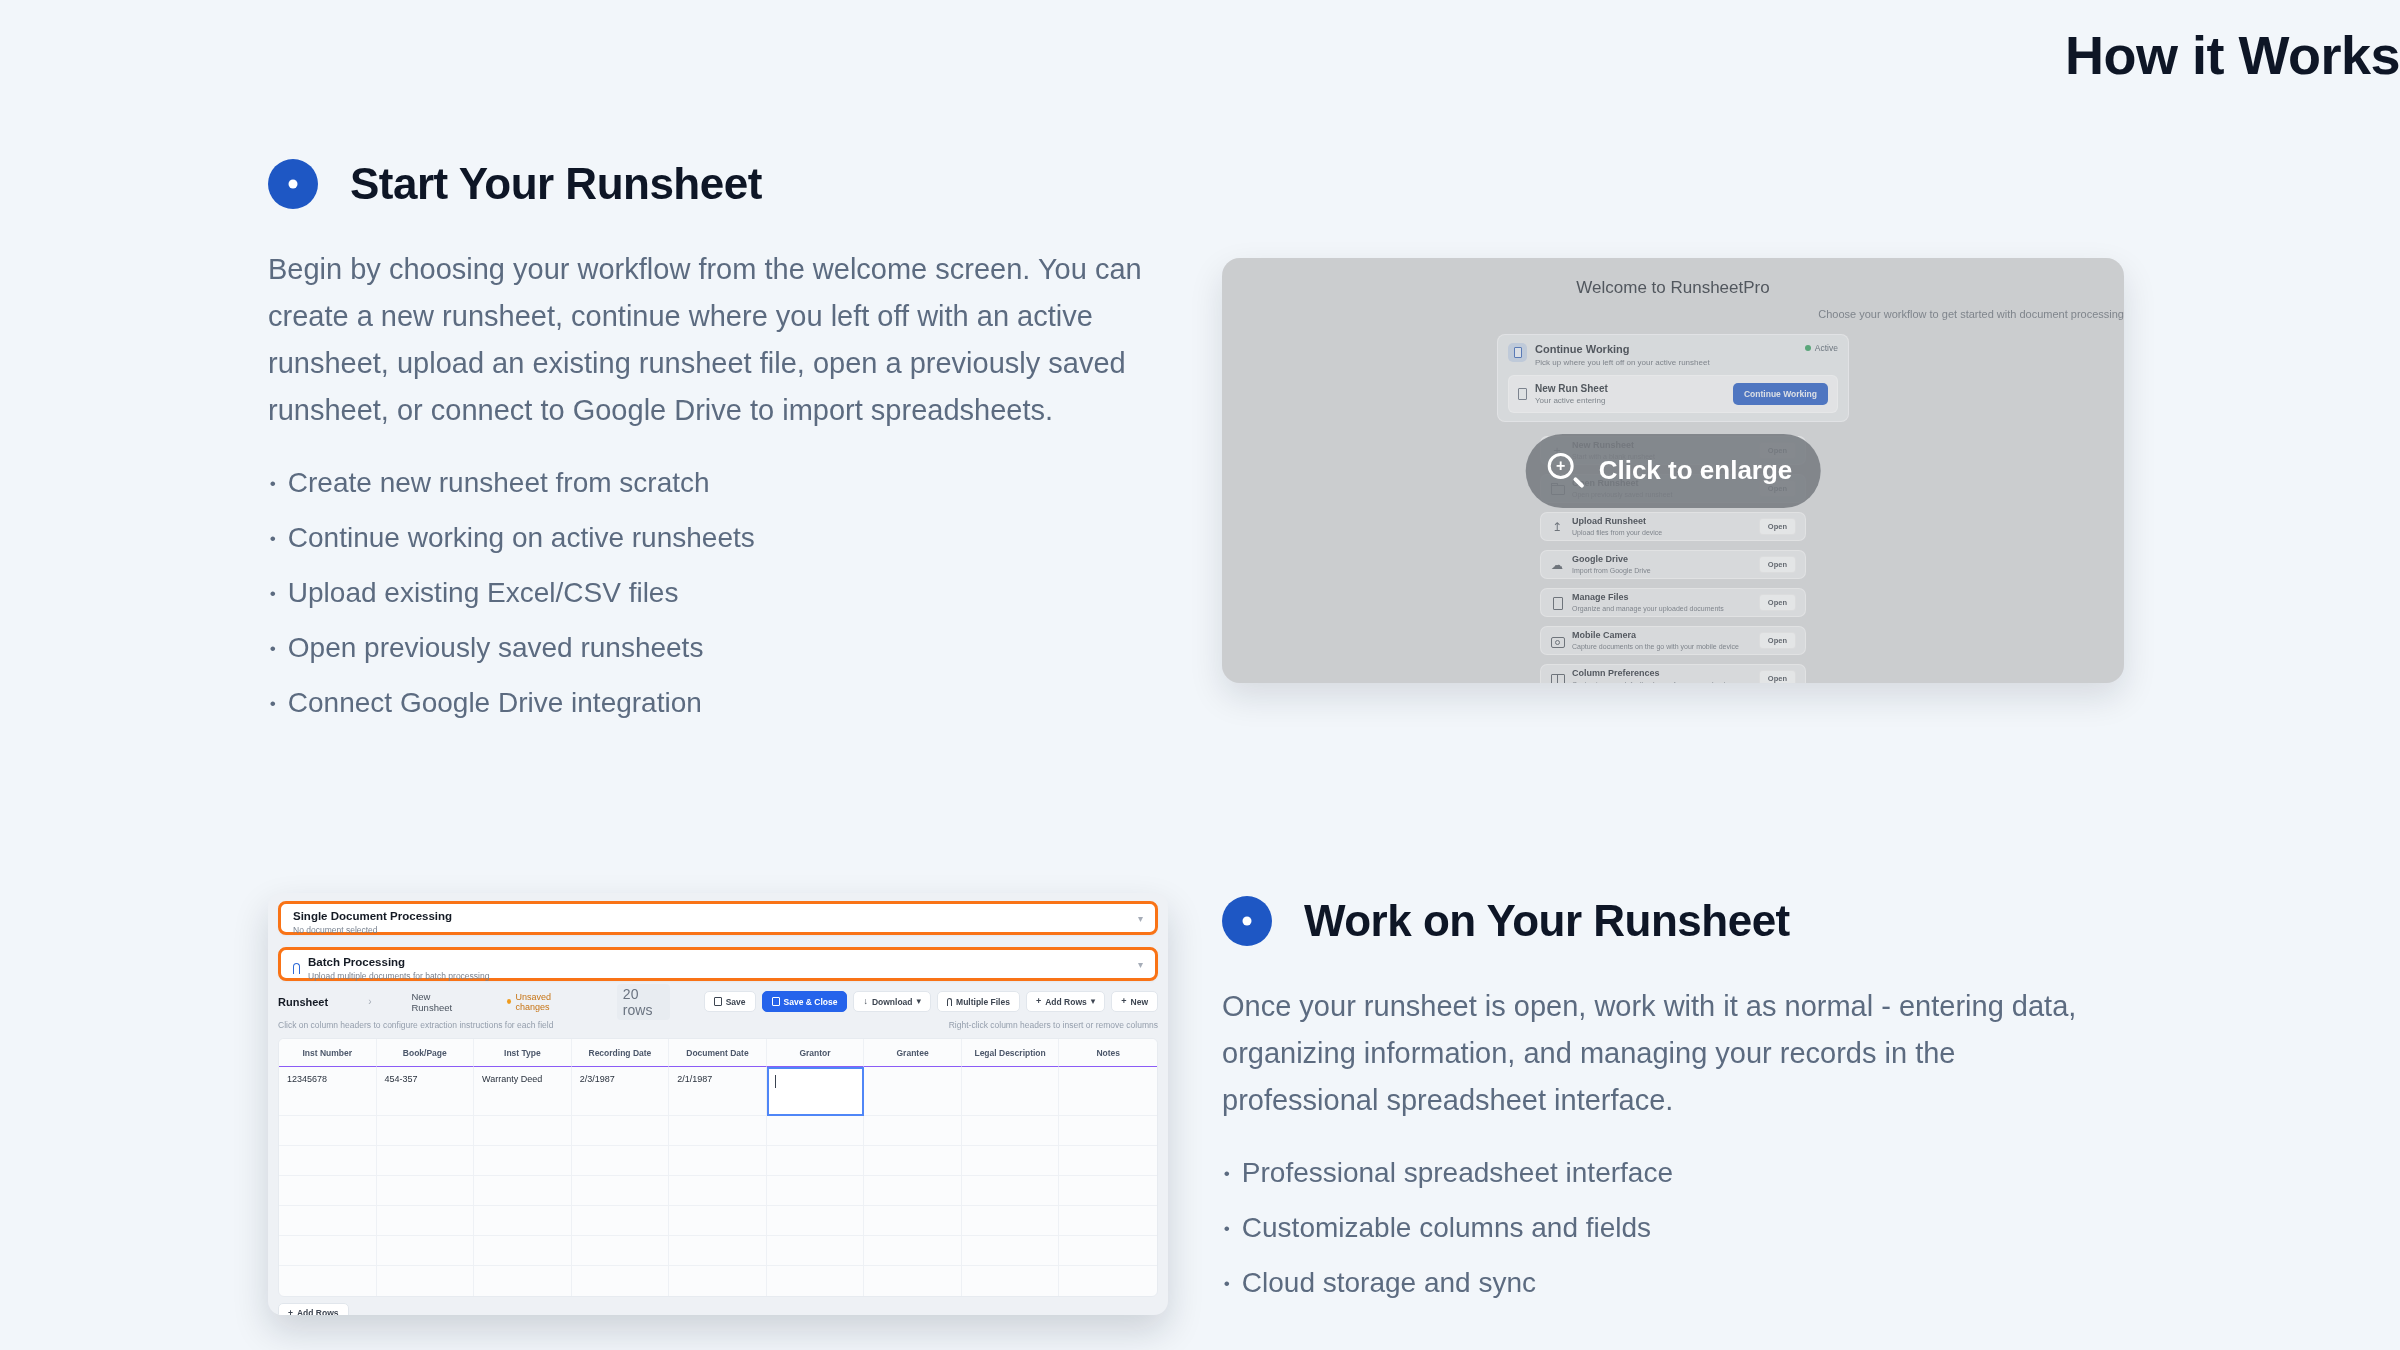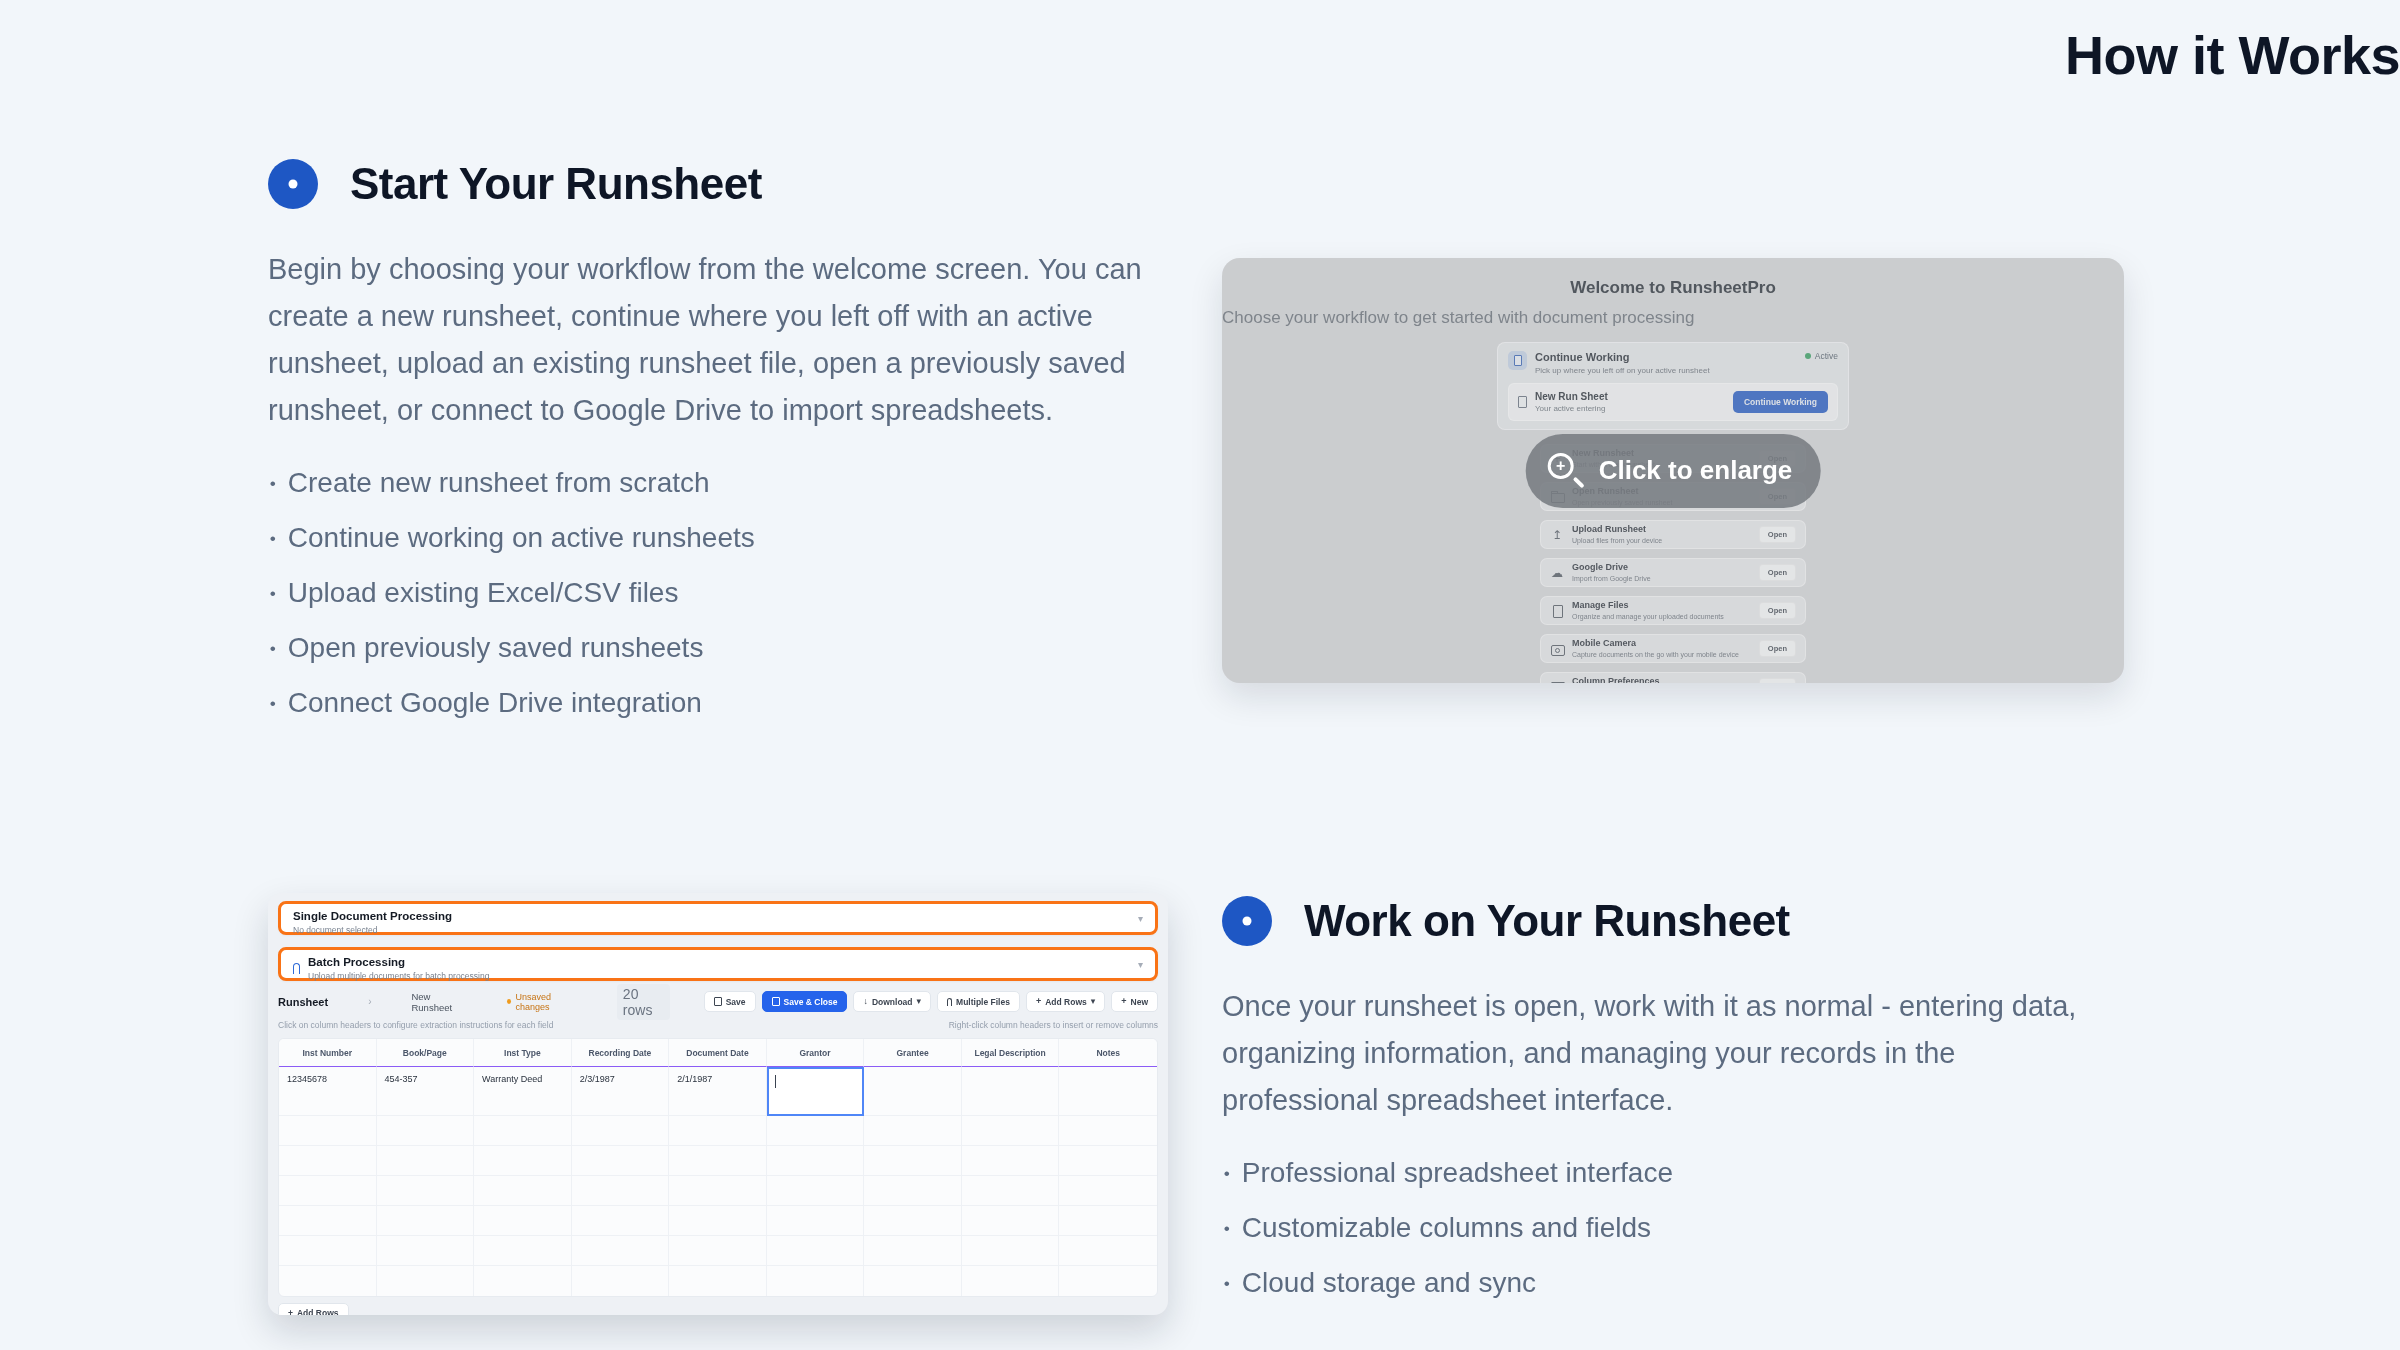--- a/index.html
+++ b/index.html
@@ -50,22 +50,22 @@
   
   .s1-thumb {
     position: absolute; left: 1222px; top: 258px; width: 902px; height: 425px;
     background: #d7d8da; border-radius: 18px; overflow: hidden;
     box-shadow: 0 14px 34px rgba(15,23,42,0.12);
     cursor: pointer;
   }
   .wt-content { position: absolute; inset: 0; padding-top: 20px; z-index: 0; }
   .wt-overlay { position: absolute; inset: 0; background: rgba(173,176,180,0.28); z-index: 1; }
 
-  .wt-title { text-align: center; font-size: 17px; font-weight: 700; color: #2f353d; }
-  .wt-sub { text-align: left; font-size: 17px; color: #6d747c; margin-top: 10px; }
+  .wt-title { text-align: center; font-size: 17px; font-weight: 400; color: #2f353d; }
+  .wt-sub { text-align: right; font-size: 11px; color: #6d747c; margin-top: 10px; }
 
   .cw-card {
     width: 352px; margin: 14px auto 0;
     background: rgba(248,250,252,0.5); border: 1px solid rgba(255,255,255,0.65);
     border-radius: 8px; padding: 8px 10px;
   }
   .cw-head { display: flex; align-items: flex-start; gap: 8px; }
   .doc-badge {
     width: 19px; height: 19px; border-radius: 5px; background: #c7d4e8;
     display: flex; align-items: center; justify-content: center; flex: 0 0 19px;

